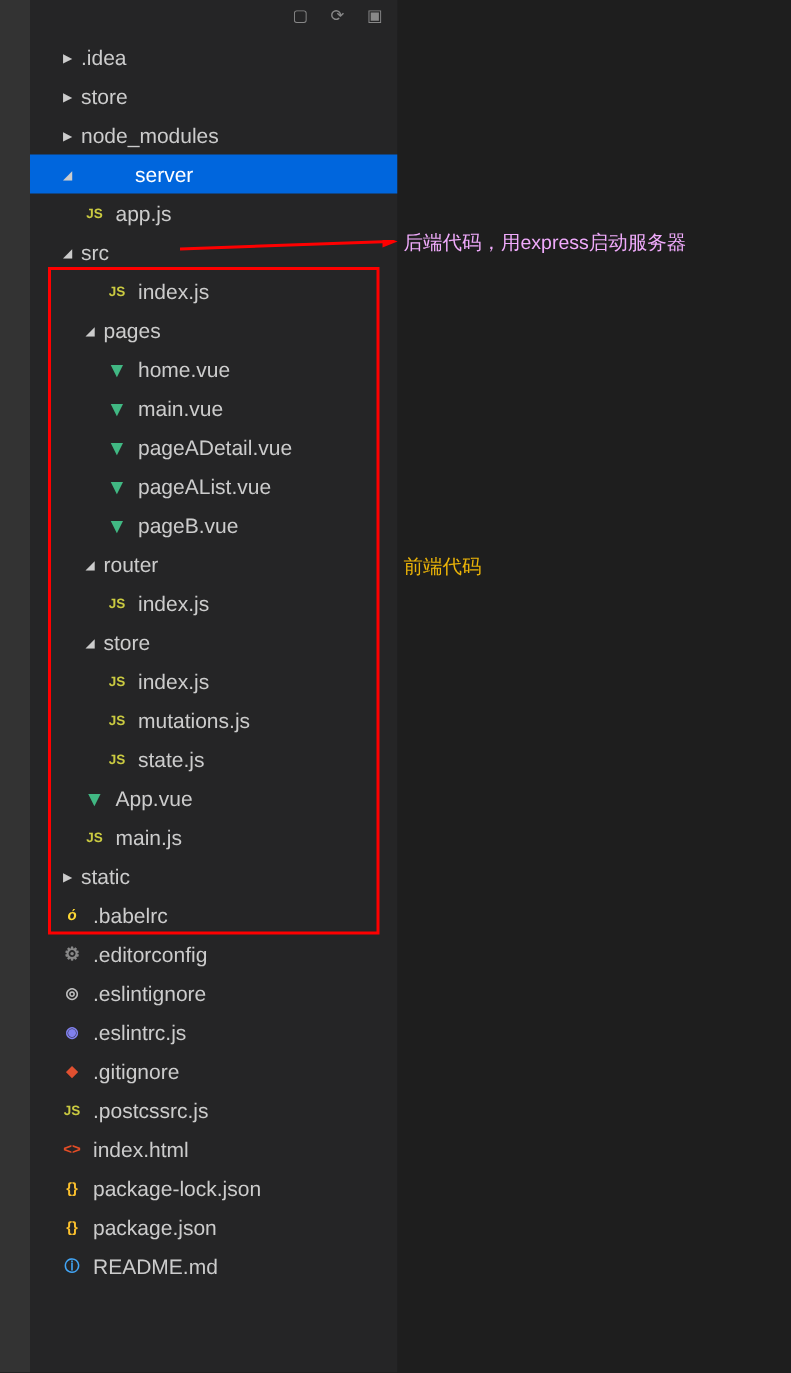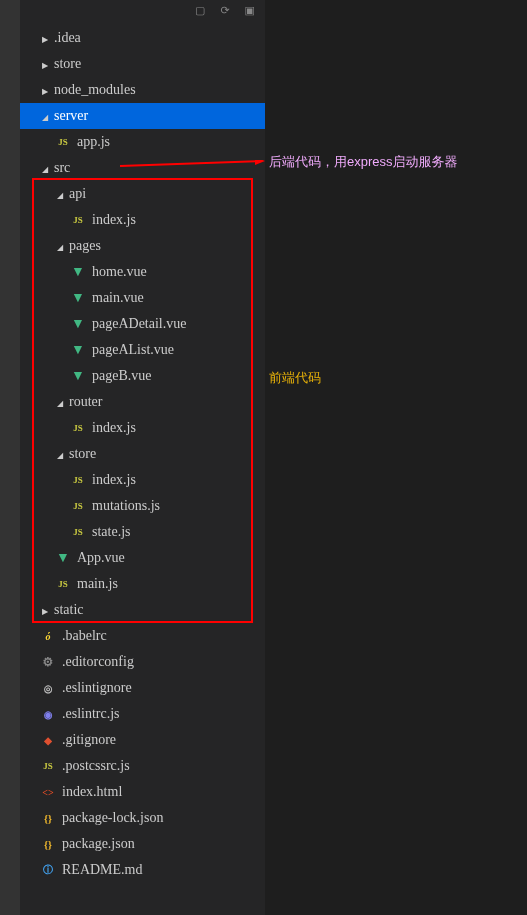--- a/index.html
+++ b/index.html
@@ -46,25 +46,25 @@
     }
     .tree {
       padding-top: 5px;
     }
     .tree-item {
       display: flex;
       align-items: center;
       height: 26px;
       cursor: pointer;
       white-space: nowrap;
-      font-family: Liberation Serif, serif;
     }
     .tree-item.selected {
       background: #0066dd;
       color: #ffffff;
+      gap: 36px;
     }
     .chevron {
       width: 10px;
       display: inline-block;
       font-size: 10px;
       color: #cccccc;
       margin-right: 4px;
       text-align: center;
     }
     .chevron.right::before { content: "▶"; font-size: 8px; }
@@ -186,24 +186,20 @@
       <div class="tree-item indent-1">
         <span class="file-icon icon-js">JS</span>
         <span class="label">app.js</span>
       </div>
 
       <div class="tree-item indent-0">
         <span class="chevron down"></span>
         <span class="label">src</span>
       </div>
 
-      <div class="tree-item indent-1">
-        <span class="chevron down"></span>
-        <span class="label">api</span>
-      </div>
 
       <div class="tree-item indent-2">
         <span class="file-icon icon-js">JS</span>
         <span class="label">index.js</span>
       </div>
 
       <div class="tree-item indent-1">
         <span class="chevron down"></span>
         <span class="label">pages</span>
       </div>

